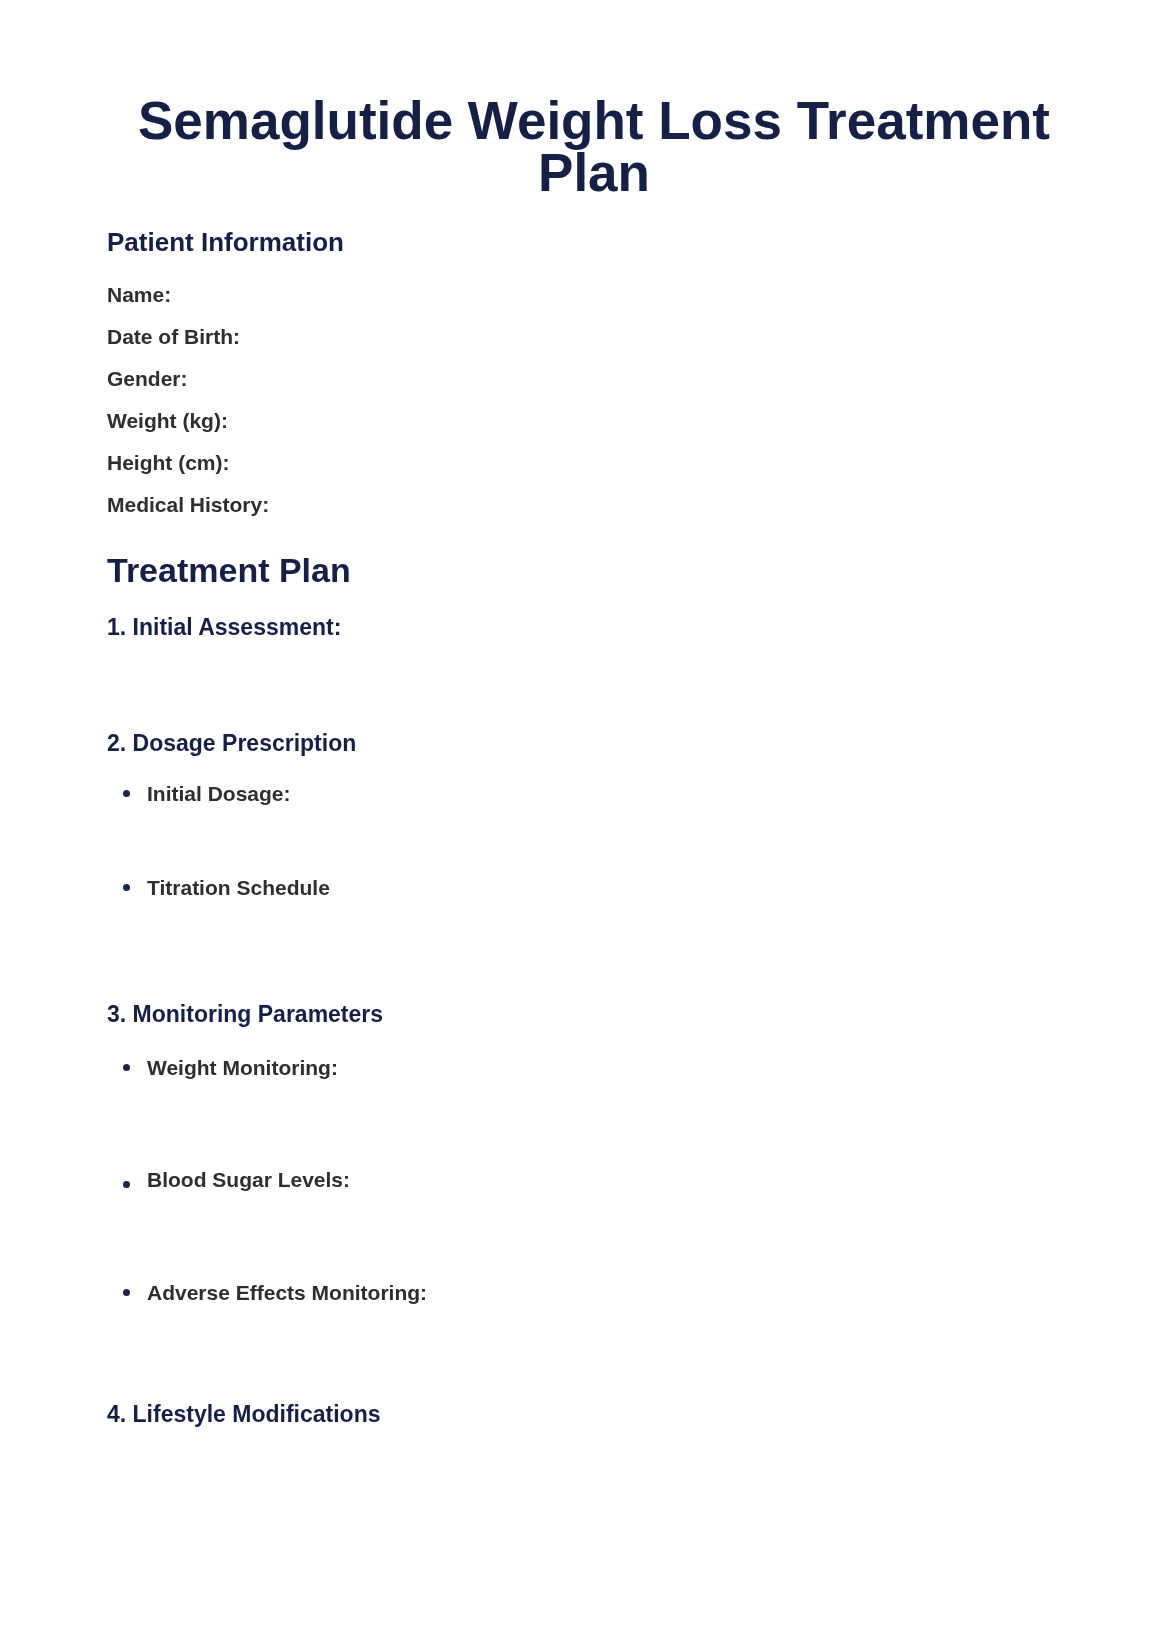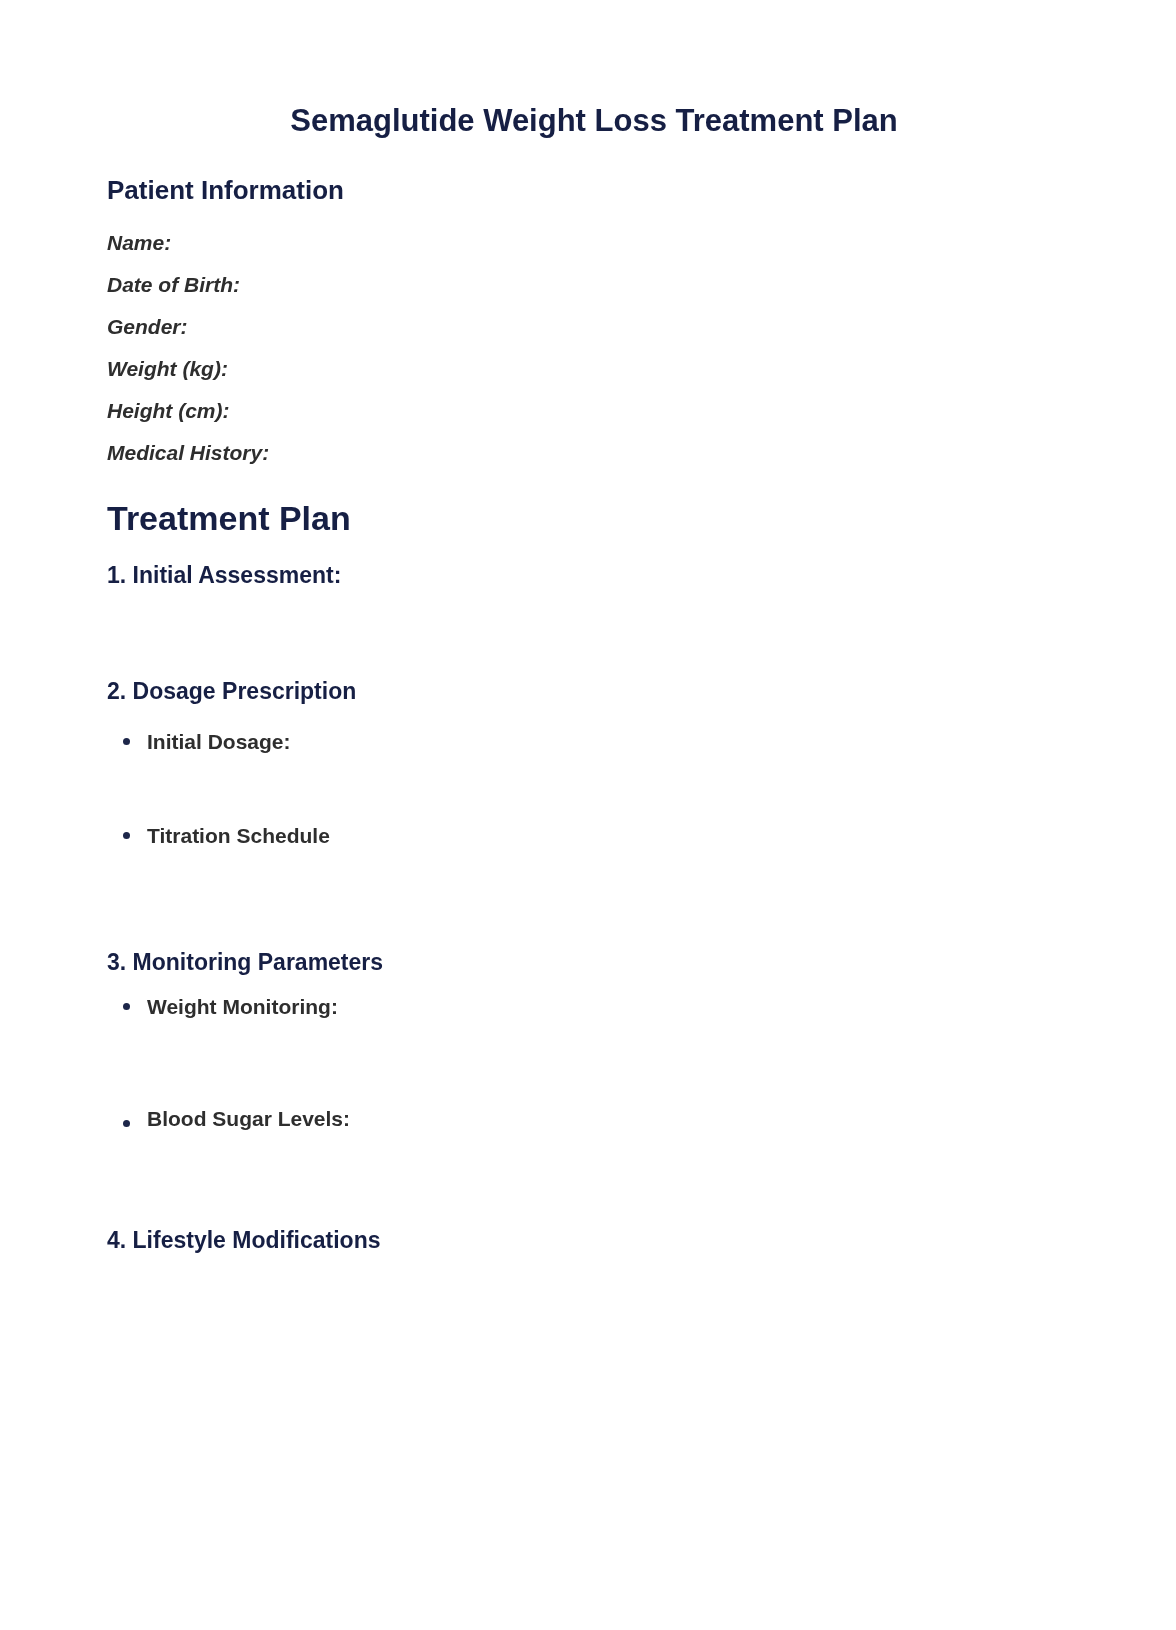--- a/index.html
+++ b/index.html
@@ -16,35 +16,34 @@
   }
   .page {
     box-sizing: border-box;
     width: 1176px;
     min-height: 1630px;
     background: #ffffff;
     padding: 95px 95px 0 107px;
   }
   .doc-title {
     margin: 0;
-    font-size: 31px;
+    font-size: 53px;
     line-height: 52px;
     text-align: center;
     color: var(--navy, #161f44);
     letter-spacing: 0;
   }
   .section-heading {
     margin: 28px 0 0 0;
     font-size: 26px;
     line-height: 31px;
     color: var(--navy, #161f44);
   }
   .fields {
     margin-top: 24px;
-    font-style: italic;
   }
   .field-label {
     margin: 0 0 17px 0;
     font-size: 21px;
     line-height: 25px;
     color: var(--body, #2e2e2e);
   }
   .plan-heading {
     margin: 33px 0 0 0;
     font-size: 34px;
@@ -101,23 +100,27 @@
       <h3 class="plan-item-heading" style="margin-top: 89px;">2. Dosage Prescription</h3>
       <div class="bullet-row" style="margin-top: 24px;">
         <span class="bullet-dot"></span>
         <p class="bullet-label">Initial Dosage:</p>
       </div>
       <div class="bullet-row" style="margin-top: 69px;">
         <span class="bullet-dot"></span>
         <p class="bullet-label">Titration Schedule</p>
       </div>
       <h3 class="plan-item-heading" style="margin-top: 101px;">3. Monitoring Parameters</h3>
-      <div class="bullet-row" style="margin-top: 18px;">
+      <div class="bullet-row" style="margin-top: 27px;">
         <span class="bullet-dot"></span>
         <p class="bullet-label">Weight Monitoring:</p>
       </div>
       <div class="bullet-row" style="margin-top: 87px; align-items: center;">
         <span class="bullet-dot"></span>
         <p class="bullet-label">Blood Sugar Levels:</p>
       </div>
+      <div class="bullet-row" style="margin-top: 88px;">
+        <span class="bullet-dot"></span>
+        <p class="bullet-label">Adverse Effects Monitoring:</p>
+      </div>
       <h3 class="plan-item-heading" style="margin-top: 96px;">4. Lifestyle Modifications</h3>
     </div>
 </div>
 
 </body></html>

